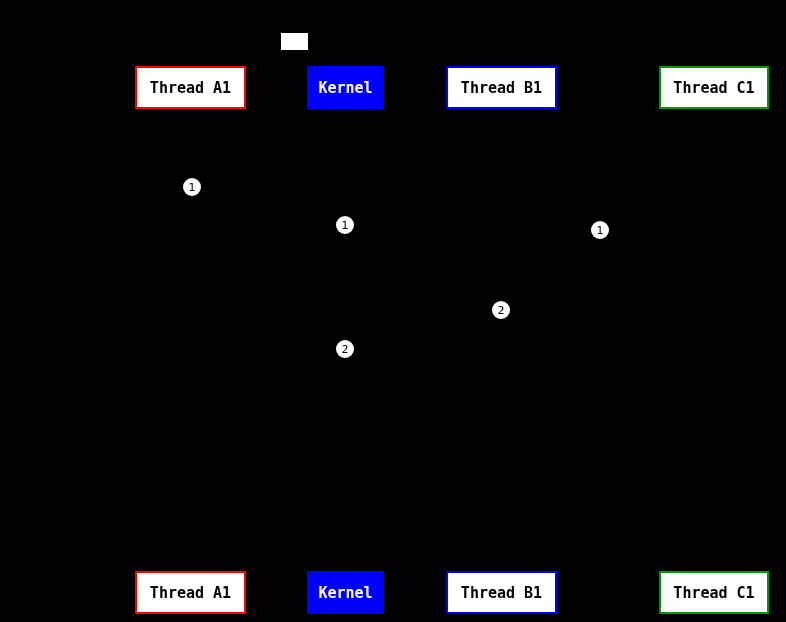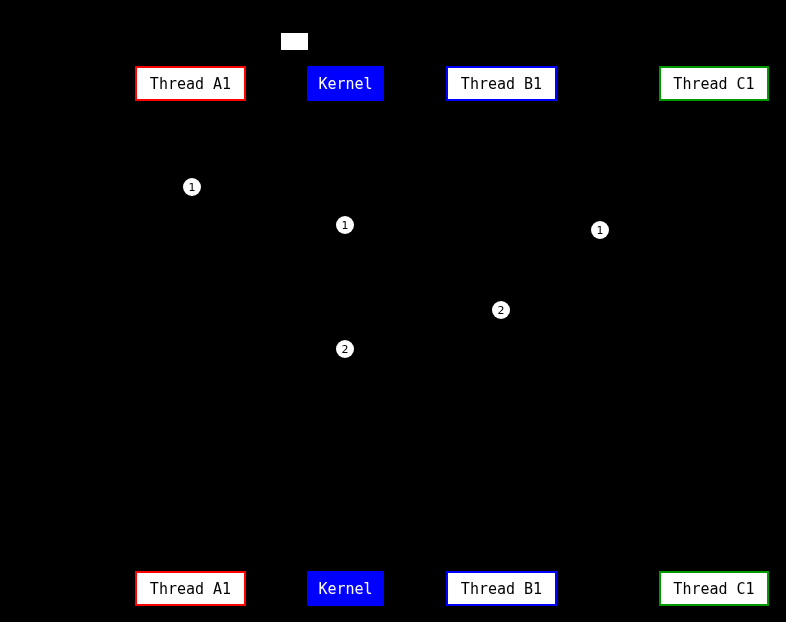--- a/index.html
+++ b/index.html
@@ -10,31 +10,32 @@
     .diagram {
       position: relative;
       width: 786px;
       height: 622px;
       background: #000000;
       overflow: hidden;
       font-family: "DejaVu Sans Mono", monospace;
     }
     .participant-box {
       position: absolute;
-      height: 35px;
+      height: 43px;
       box-sizing: border-box;
       border: 2px solid #ffffff;
       background: #ffffff;
       color: #000000;
       display: flex;
       align-items: center;
       justify-content: center;
       font-size: 15px;
       font-family: "DejaVu Sans Mono", monospace;
       white-space: nowrap;
+      font-weight: bold;
     }
     .marker {
       position: absolute;
       width: 18px;
       height: 18px;
       box-sizing: border-box;
       border-radius: 50%;
       background: #ffffff;
       color: #000000;
       display: flex;

